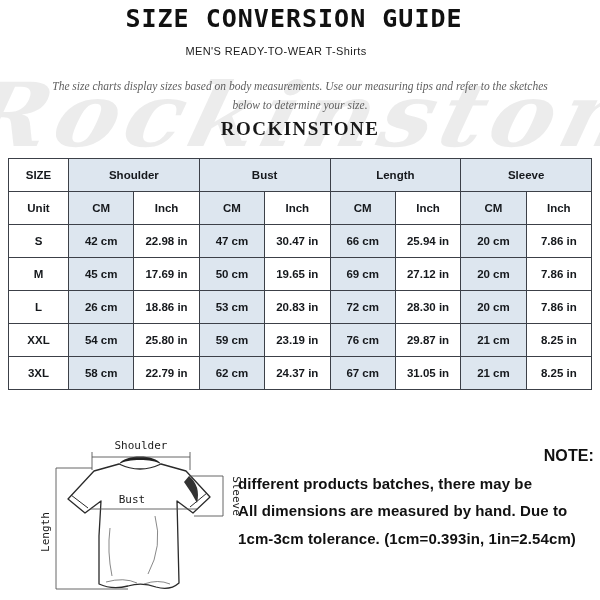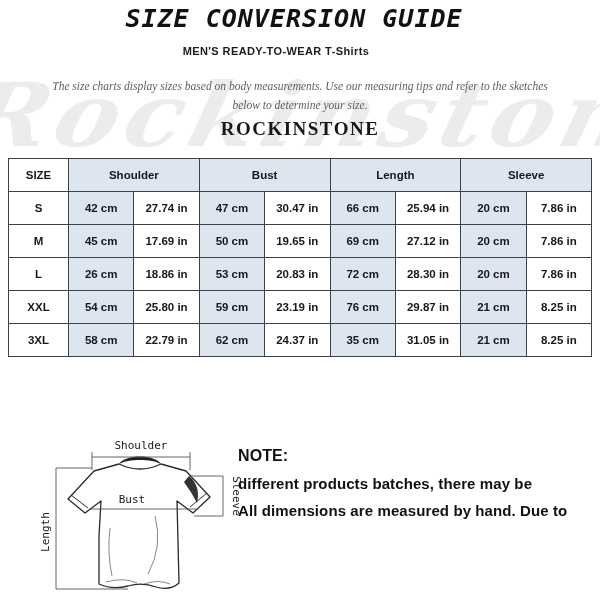--- a/index.html
+++ b/index.html
@@ -12,25 +12,25 @@
   .watermark {
     position:absolute; top:58px; left:-30px; width:660px; height:120px;
     font-family:"DejaVu Serif", serif; font-style:italic; font-weight:bold;
     font-size:96px; letter-spacing:6px; white-space:nowrap; text-align:center;
     color:rgba(70,70,70,0.10); transform:skewX(-14deg) scaleY(0.92);
     pointer-events:none; user-select:none;
   }
   .title {
     position:absolute; top:4px; left:0; width:588px; text-align:center;
     font-family:"DejaVu Sans Mono", monospace; font-weight:bold;
-    font-size:25px; letter-spacing:1px; color:#111;font-style:italic;
+    font-size:25px; letter-spacing:1px; color:#111;
   }
   .subtitle {
     position:absolute; top:45px; left:0; width:552px; text-align:center;
-    font-size:11px; font-weight:bold; letter-spacing:0.4px; color:#1c1c1c;
+    font-size:11px; font-weight:normal; letter-spacing:0.4px; color:#1c1c1c;
   }
   .desc {
     position:absolute; top:77px; left:0; width:600px; text-align:center;
     font-family:"Liberation Serif", serif; font-style:italic;
     font-size:11.5px; line-height:19px; color:#5f5f5f;
   }
   .brand {
     position:absolute; top:118px; left:0; width:600px; text-align:center;
     font-family:"Liberation Serif", serif; font-weight:bold;
     font-size:19px; letter-spacing:1.5px; color:#181818;
@@ -45,21 +45,21 @@
     vertical-align:middle; background:#ffffff;
   }
   table.size-table td.b { background:#dde6ef; }
   .shirt-wrap { position:absolute; left:40px; top:436px; width:202px; height:162px; }
   .shirt-wrap svg { width:100%; height:100%; }
   .note {
     position:absolute; left:238px; top:442px; width:356px;
     font-size:15px; font-weight:bold; color:#111; line-height:27.5px;
     letter-spacing:0.1px;
   }
-  .note .nh { display:block; font-size:16px; }
+  .note .nh { display:block; font-size:16px;text-align:right; }
   .note span { display:block; white-space:nowrap; }
 </style>
 </head>
 <body>
 
 <div class="page">
 
   <div class="watermark">Rockinstone</div>
 
   <h1 class="title">SIZE CONVERSION GUIDE</h1>
@@ -79,23 +79,34 @@
       </colgroup>
     <tbody>
       <tr>
         <td>SIZE</td>
         <td class="b" colspan="2">Shoulder</td>
         <td class="b" colspan="2">Bust</td>
         <td class="b" colspan="2">Length</td>
         <td class="b" colspan="2">Sleeve</td>
       </tr>
       <tr>
+        <td>Unit</td>
+        <td class="b">CM</td>
+        <td>Inch</td>
+        <td class="b">CM</td>
+        <td>Inch</td>
+        <td class="b">CM</td>
+        <td>Inch</td>
+        <td class="b">CM</td>
+        <td>Inch</td>
+      </tr>
+      <tr>
         <td>S</td>
         <td class="b">42 cm</td>
-        <td>27.74 in</td>
+        <td>22.98 in</td>
         <td class="b">47 cm</td>
         <td>30.47 in</td>
         <td class="b">66 cm</td>
         <td>25.94 in</td>
         <td class="b">20 cm</td>
         <td>7.86 in</td>
       </tr>
       <tr>
         <td>M</td>
         <td class="b">45 cm</td>
@@ -128,21 +139,21 @@
         <td>29.87 in</td>
         <td class="b">21 cm</td>
         <td>8.25 in</td>
       </tr>
       <tr>
         <td>3XL</td>
         <td class="b">58 cm</td>
         <td>22.79 in</td>
         <td class="b">62 cm</td>
         <td>24.37 in</td>
-        <td class="b">35 cm</td>
+        <td class="b">67 cm</td>
         <td>31.05 in</td>
         <td class="b">21 cm</td>
         <td>8.25 in</td>
       </tr>
     </tbody>
   </table>
 
   <div class="shirt-wrap">
     <svg viewBox="0 0 202 162" xmlns="http://www.w3.org/2000/svg">
 
@@ -184,15 +195,16 @@
         <text x="9" y="96" transform="rotate(-90 9 96)">Length</text>
         <text x="193" y="60" transform="rotate(90 193 60)">Sleeve</text>
       </g>
     </svg>
   </div>
 
   <div class="note">
     <span class="nh">NOTE:</span>
     <span>different products batches, there may be</span>
     <span>All dimensions are measured by hand. Due to</span>
+    <span>1cm-3cm tolerance. (1cm=0.393in, 1in=2.54cm)</span>
   </div>
 
 </div>
 
 </body></html>

